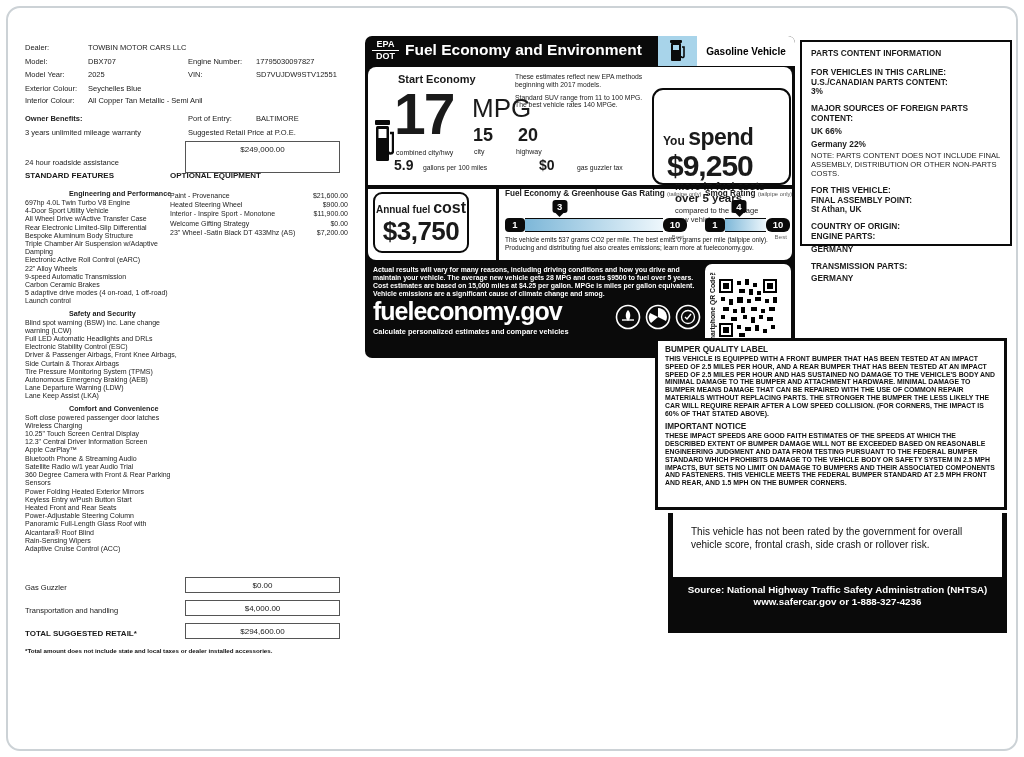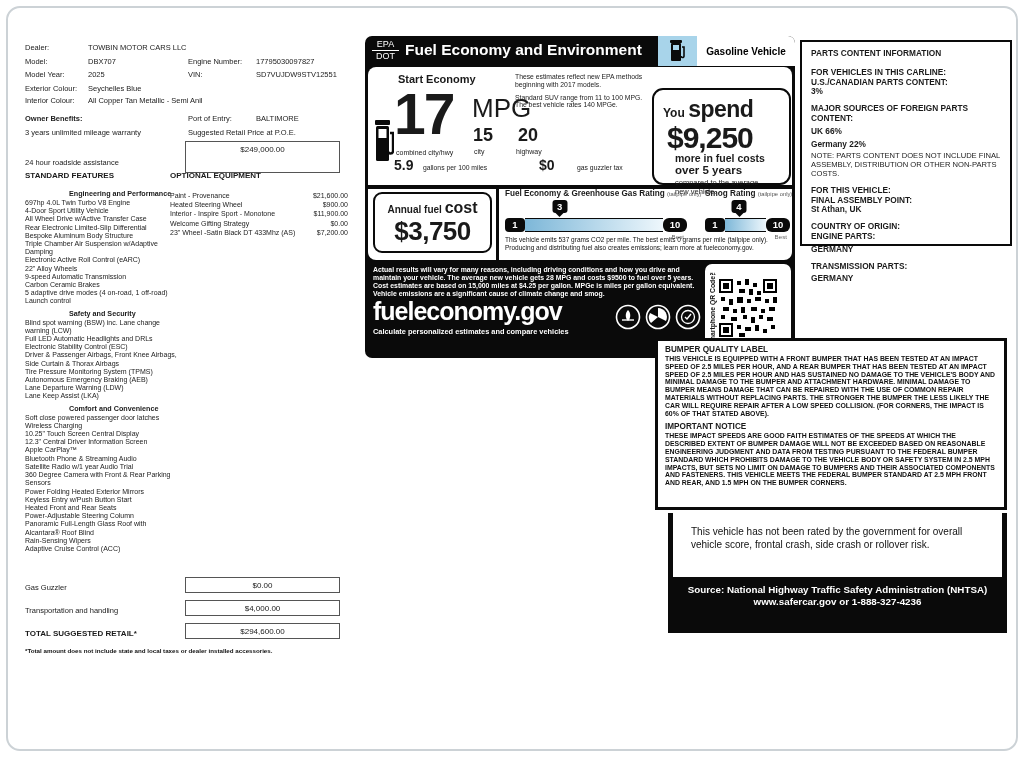--- a/index.html
+++ b/index.html
@@ -23,44 +23,44 @@
   .optional .sec-title { font-size:8px; font-weight:bold; margin-bottom:11px; }
   .opt-row { display:flex; justify-content:space-between; font-size:7px; line-height:9.2px; color:#222; }
   .opt-name { white-space:nowrap; }
 
   .tot-label { font-size:7.5px; }
   .tot-box { width:155px; height:16px; border:1px solid #555; text-align:center; font-size:8px; line-height:15px; background:#fff; }
   .footnote { font-size:6.2px; font-weight:bold; color:#111; }
 
   
   .epa { left:365px; top:36px; width:430px; height:322px; background:#0a0a0a; border-radius:7px; }
-  .epa .hdr-logo { left:7px; top:3px; width:27px; text-align:center; color:#fff; font-weight:normal; font-size:9px; line-height:11px; }
+  .epa .hdr-logo { left:7px; top:3px; width:27px; text-align:center; color:#fff; font-weight:bold; font-size:9px; line-height:11px; }
   .epa .hdr-logo .top { border-bottom:1.5px solid #fff; display:block; }
   .epa .hdr-title { left:40px; top:5px; color:#fff; font-weight:bold; font-size:15.5px; white-space:nowrap; }
   .epa .pumpbox { left:293px; top:0; width:39px; height:30px; background:#a8d4ea; display:flex; align-items:center; justify-content:center; }
   .epa .gasbox { left:332px; top:0; width:98px; height:30px; background:#fff; border-radius:0 7px 0 0; display:flex; align-items:center; justify-content:center; font-size:10px; font-weight:bold; color:#000; }
   .epa .panel { left:3px; top:31px; width:424px; height:193px; background:#fff; border-radius:8px; }
   .epa .fe-head { left:33px; top:37px; font-size:11px; font-weight:bold; }
   .epa .methods { left:150px; top:37px; width:134px; font-size:6.8px; line-height:7.8px; color:#222; }
   .epa .methods p + p { margin-top:5px; }
   .epa .mpg-big { left:29px; top:50px; font-size:57px; font-weight:bold; line-height:1; letter-spacing:-2px; }
   .epa .mpg-unit { left:107px; top:57px; font-size:26px; font-weight:normal; }
   .epa .num-mid { font-size:18px; font-weight:bold;text-align:right; }
   .epa .small-cap { font-size:7px; color:#222; }
   .epa .num-low { font-size:14px; font-weight:bold; }
   .spendbox { left:287px; top:52px; width:139px; height:97px; background:#fff; border:2.5px solid #0a0a0a; border-radius:11px; padding:6px 0 0 9px; }
-  .spendbox .l1 { font-size:12px; font-weight:bold; }
+  .spendbox .l1 { font-size:12px; font-weight:bold;margin-top:28px; }
   .spendbox .l1 .big { font-size:23px; letter-spacing:-0.5px; }
   .spendbox .amt { font-size:30px; font-weight:bold; letter-spacing:-1px; line-height:30px; margin-left:4px; }
   .spendbox .l2 { font-size:10.5px; font-weight:bold; margin-left:12px; line-height:11px; }
   .spendbox .l3 { font-size:11.5px; font-weight:bold; margin-left:12px; line-height:12px; }
   .spendbox .l4 { font-size:7.5px; margin-left:12px; margin-top:3px; line-height:8.5px; width:90px; }
   .epa .divider { left:0; top:149px; width:430px; height:4px; background:#0a0a0a; }
   .epa .vdivider { left:131px; top:149px; width:3px; height:75px; background:#0a0a0a; }
-  .annualbox { left:8px; top:156px; width:119px; height:61px; background:#fff; border:2.5px solid #0a0a0a; border-radius:9px; text-align:center; padding-top:5px; }
+  .annualbox { left:8px; top:156px; width:96px; height:61px; background:#fff; border:2.5px solid #0a0a0a; border-radius:9px; text-align:center; padding-top:5px; }
   .annualbox .l1 { font-size:10px; font-weight:bold; }
   .annualbox .l1 .big { font-size:16px; }
   .annualbox .amt { font-size:26px; font-weight:bold; letter-spacing:-0.5px; line-height:28px; }
   .rate-title { font-size:8.2px; font-weight:bold; white-space:nowrap; }
   .rate-title .q { font-size:5.8px; font-weight:normal; color:#555; }
   .scale { height:40px; }
   .rating-pointer { position:absolute; top:0; width:15px; height:13px; background:#0a0a0a; color:#fff; border-radius:3px; font-size:9.5px; font-weight:bold; text-align:center; line-height:13px; transform:translateX(-50%); }
   .rating-pointer::after { content:""; position:absolute; left:50%; top:13px; transform:translateX(-50%); border:4px solid transparent; border-top-color:#0a0a0a; }
   .scale .bar { position:absolute; left:0; right:0; top:18px; height:14px; display:flex; }
   .scale .cap { background:#0a0a0a; color:#fff; border-radius:4px; font-size:9.5px; font-weight:bold; text-align:center; line-height:14px; }

